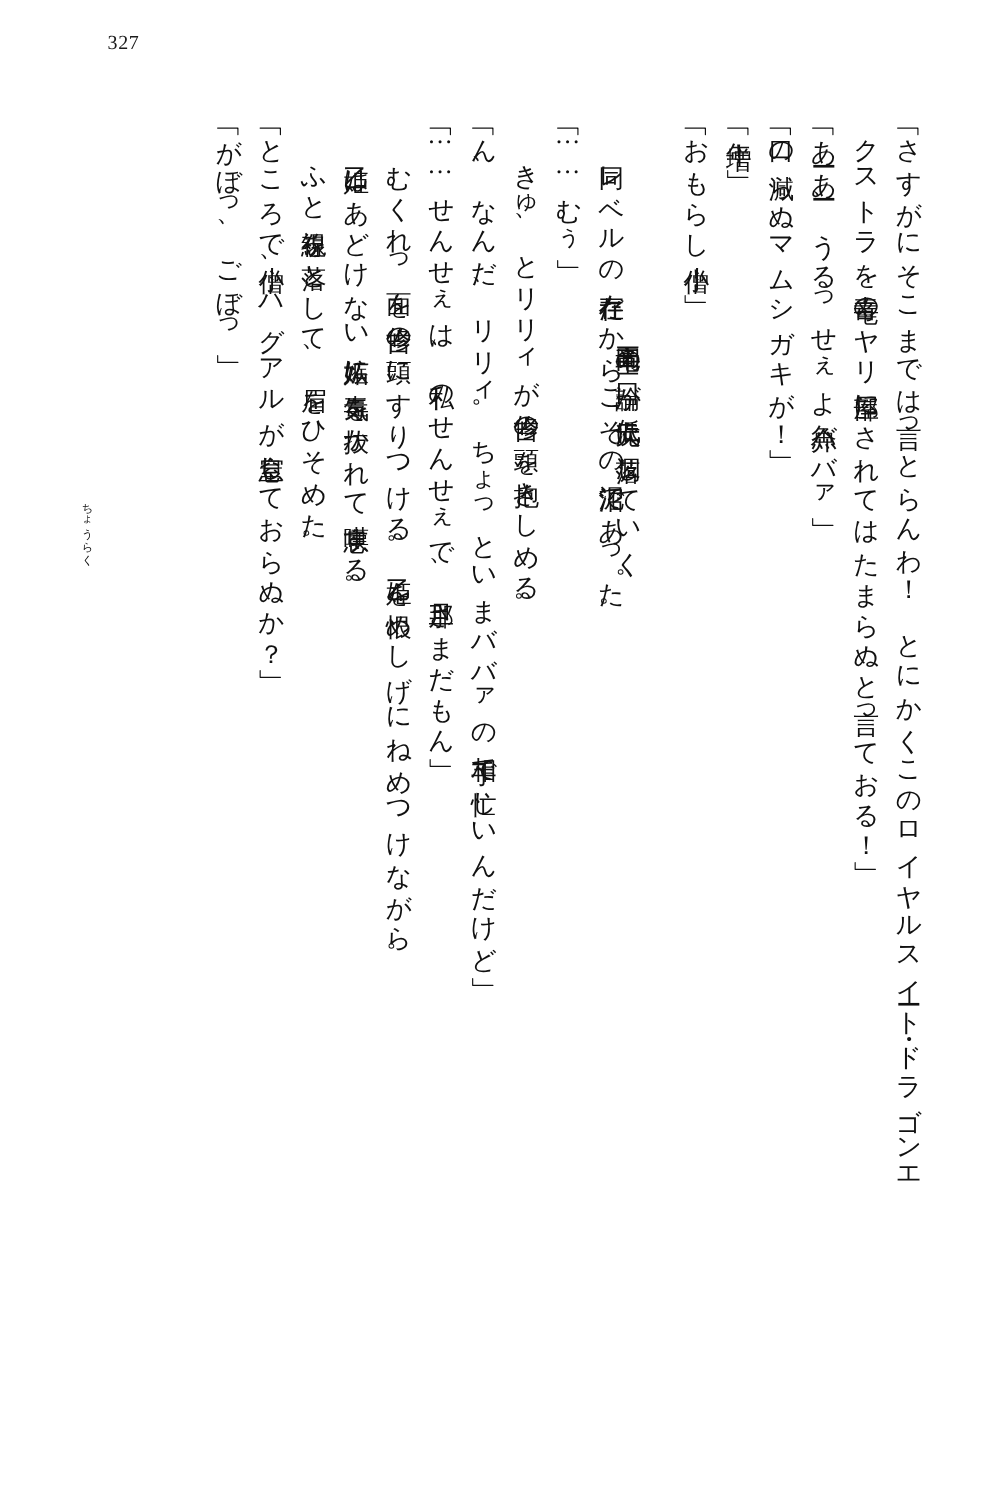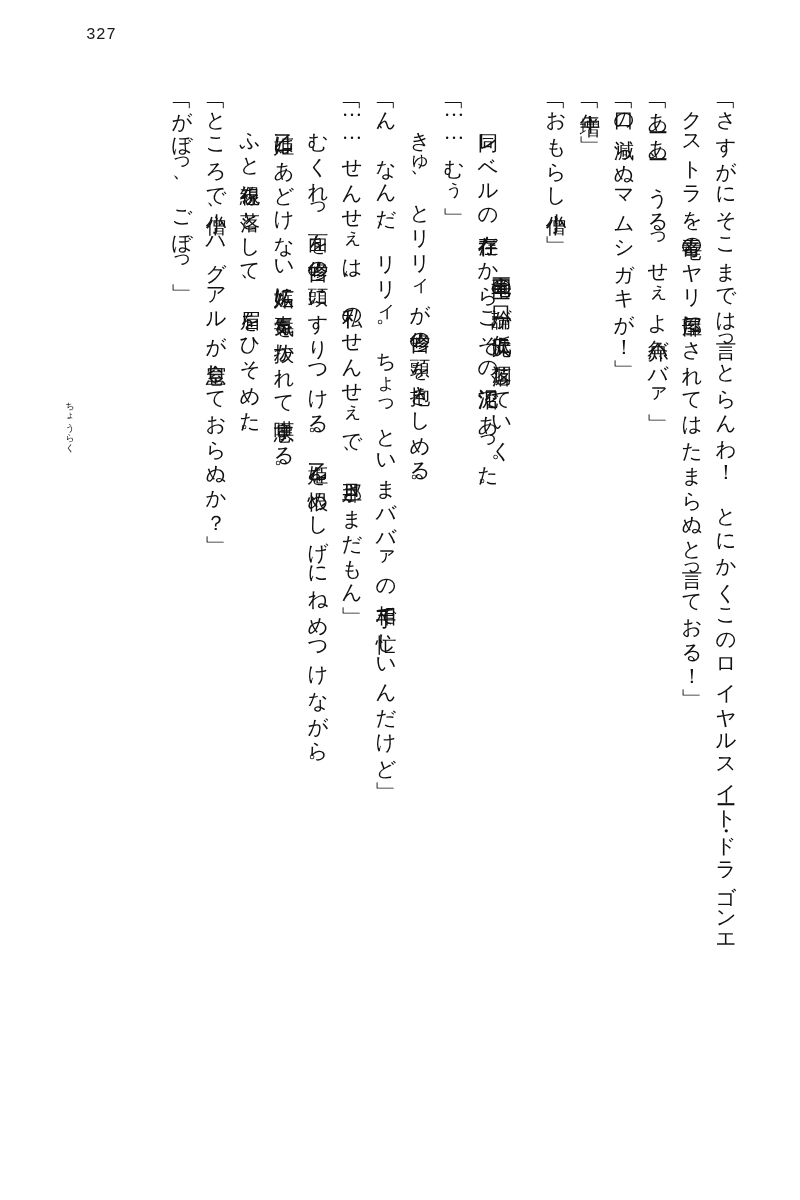--- a/index.html
+++ b/index.html
@@ -16,21 +16,21 @@
     font-family: "Liberation Serif", "DejaVu Serif", serif;
     color: #101010;
   }
   .page-number {
     position: absolute;
     top: 26px;
     left: 86px;
     font-size: 16px;
     letter-spacing: 0.5px;
     color: #1a1a1a;
-    font-family: Liberation Mono, monospace;
+    font-family: Liberation Serif, serif;
   }
   .text-body {
     position: absolute;
     top: 96px;
     right: 64px;
     height: 1020px;
     width: 660px;
     display: flex;
     flex-direction: row-reverse;
     align-items: flex-start;

